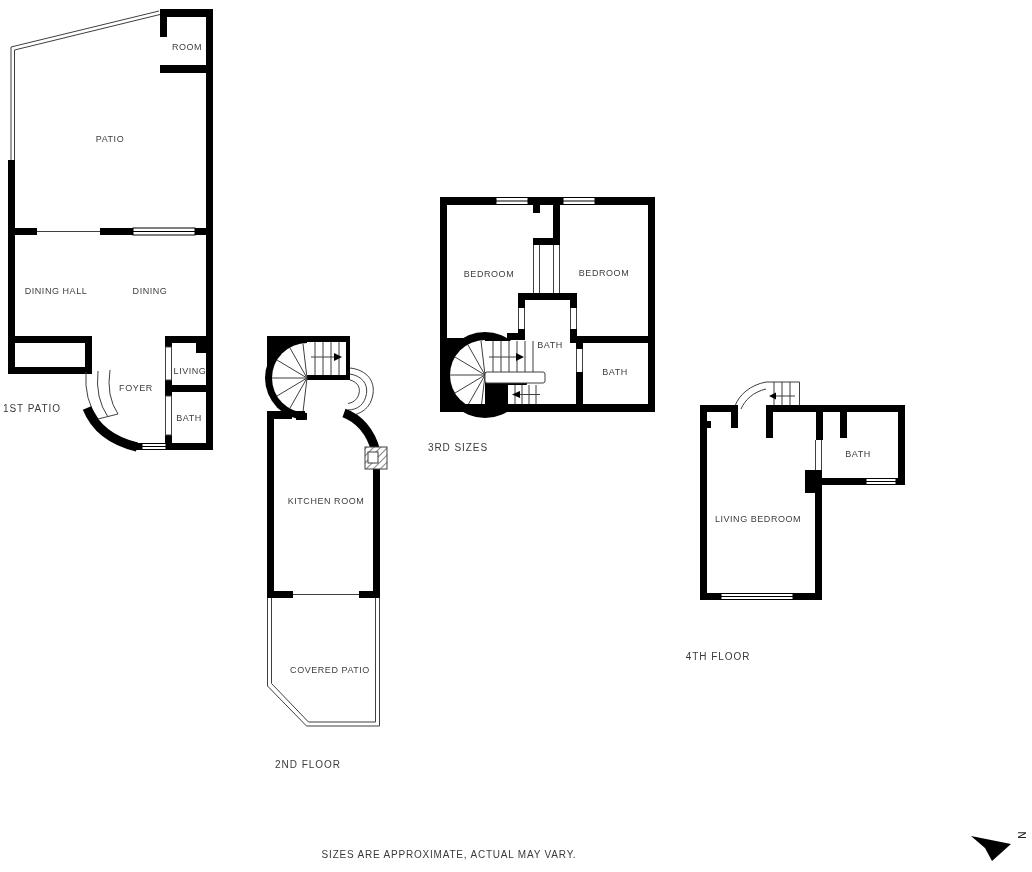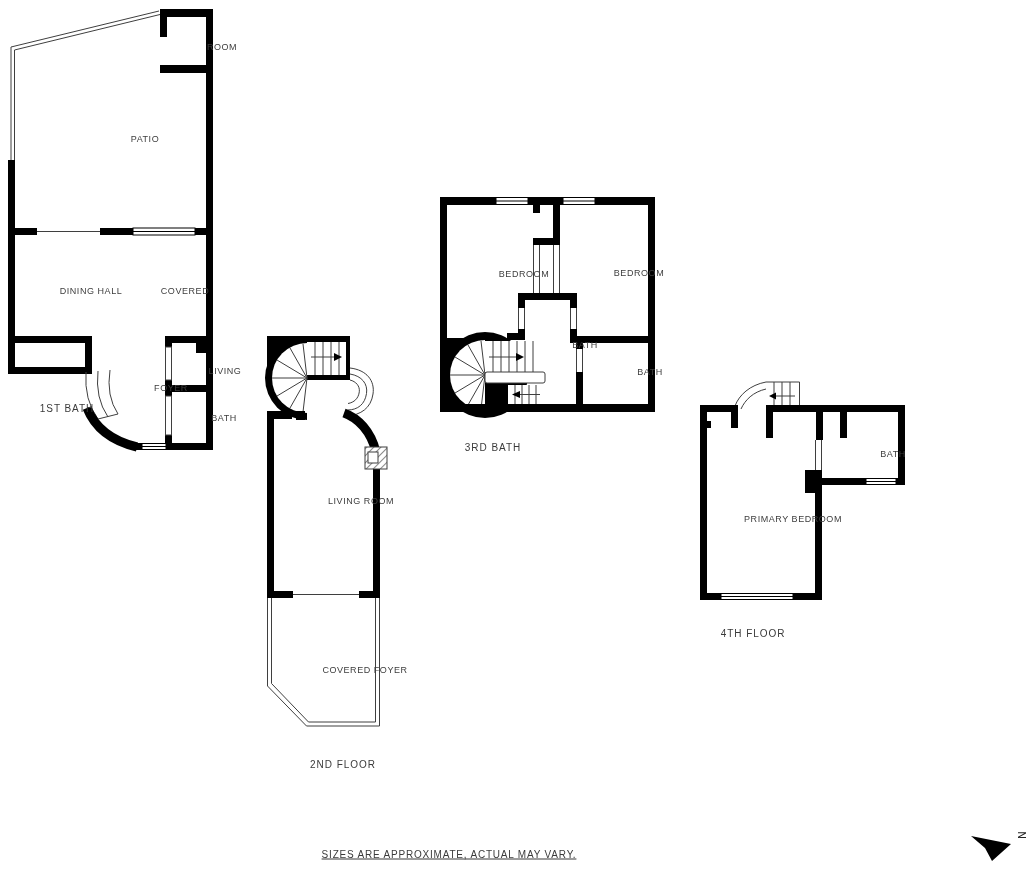--- a/index.html
+++ b/index.html
@@ -3,26 +3,26 @@
 <meta charset="utf-8">
 <style>
   html,body{margin:0;padding:0;background:#ffffff;}
   .canvas{
     position:relative;width:1032px;height:872px;background:#ffffff;
     font-family:"Liberation Sans",sans-serif;overflow:hidden;
   }
   .plan-svg{position:absolute;left:0;top:0;}
   .lbl{
     position:absolute;transform:translate(-50%,-50%);
-    font-size:9px;letter-spacing:.55px;color:#3d3d3d;white-space:nowrap;margin-left:35px;
+    font-size:9px;letter-spacing:.55px;color:#3d3d3d;white-space:nowrap;
   }
   .floor-lbl{font-size:10px;letter-spacing:.95px;color:#3a3a3a;}
   .footer-note{
     position:absolute;left:449px;top:854px;transform:translate(-50%,-50%);
-    font-size:10px;letter-spacing:.8px;color:#3a3a3a;white-space:nowrap;text-decoration:underline;
+    font-size:10px;letter-spacing:.8px;color:#3a3a3a;white-space:nowrap;
   }
   .compass-letter{font-size:10px;fill:#222;font-family:"Liberation Sans",sans-serif;}
 </style>
 </head>
 <body>
 
 <div class="canvas">
 
   <svg class="plan-svg" width="1032" height="872" viewBox="0 0 1032 872">
     <defs>
@@ -247,34 +247,34 @@
 
     <g>
       <polygon points="971,836 1011,844 992,861 985,848" fill="#000"></polygon>
       <text class="compass-letter" x="1021" y="838" text-anchor="middle" transform="rotate(90 1021 835)">N</text>
     </g>
   </svg>
 
   <div class="lbl" style="left:187px;top:47px">ROOM</div>
   <div class="lbl" style="left:110px;top:139px">PATIO</div>
   <div class="lbl" style="left:56px;top:291px">DINING HALL</div>
-  <div class="lbl" style="left:150px;top:291px">COVERED</div>
+  <div class="lbl" style="left:150px;top:291px">DINING</div>
   <div class="lbl" style="left:190px;top:371px">LIVING</div>
   <div class="lbl" style="left:136px;top:388px">FOYER</div>
   <div class="lbl" style="left:189px;top:418px">BATH</div>
-  <div class="lbl floor-lbl" style="left:32px;top:408px">1ST BATH</div>
-
-  <div class="lbl" style="left:326px;top:501px">LIVING ROOM</div>
-  <div class="lbl" style="left:330px;top:670px">COVERED FOYER</div>
+  <div class="lbl floor-lbl" style="left:32px;top:408px">1ST PATIO</div>
+
+  <div class="lbl" style="left:326px;top:501px">KITCHEN ROOM</div>
+  <div class="lbl" style="left:330px;top:670px">COVERED PATIO</div>
   <div class="lbl floor-lbl" style="left:308px;top:764px">2ND FLOOR</div>
 
   <div class="lbl" style="left:489px;top:274px">BEDROOM</div>
   <div class="lbl" style="left:604px;top:273px">BEDROOM</div>
   <div class="lbl" style="left:550px;top:345px">BATH</div>
   <div class="lbl" style="left:615px;top:372px">BATH</div>
-  <div class="lbl floor-lbl" style="left:458px;top:447px">3RD BATH</div>
+  <div class="lbl floor-lbl" style="left:458px;top:447px">3RD SIZES</div>
 
   <div class="lbl" style="left:858px;top:454px">BATH</div>
-  <div class="lbl" style="left:758px;top:519px">PRIMARY BEDROOM</div>
-  <div class="lbl floor-lbl" style="left:718px;top:633px">4TH FLOOR</div>
+  <div class="lbl" style="left:758px;top:519px">LIVING BEDROOM</div>
+  <div class="lbl floor-lbl" style="left:718px;top:656px">4TH FLOOR</div>
 
   <div class="footer-note">SIZES ARE APPROXIMATE, ACTUAL MAY VARY.</div>
 </div>
 
 </body></html>

